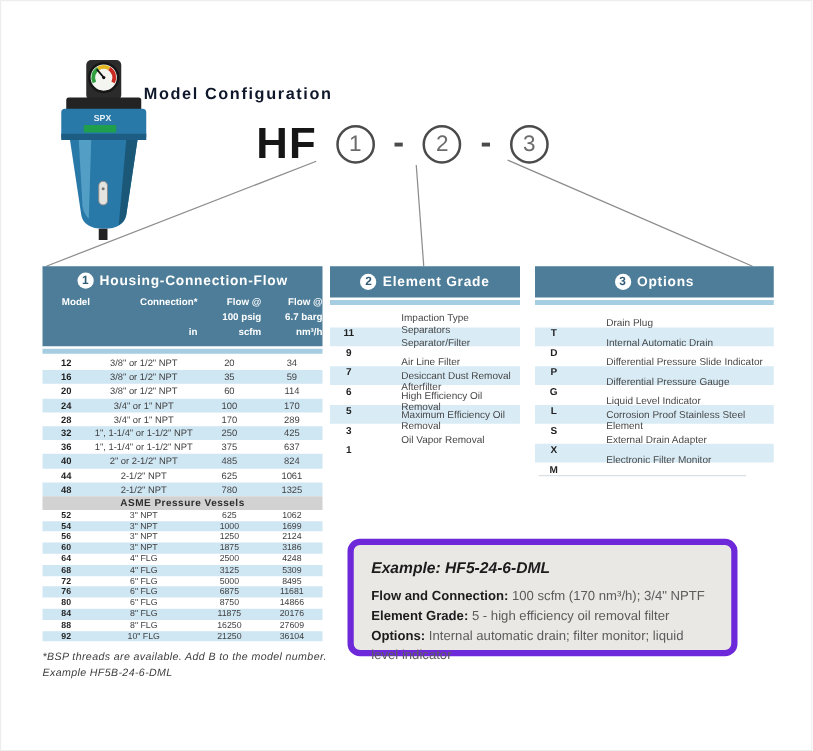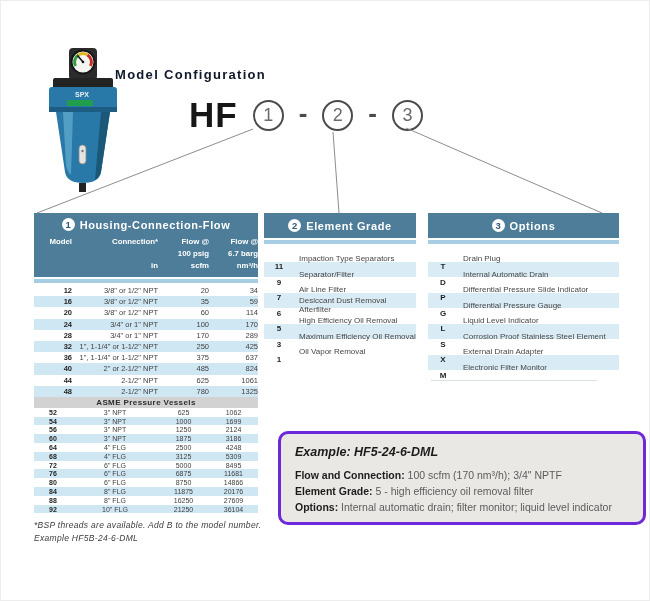--- a/index.html
+++ b/index.html
@@ -10,21 +10,21 @@
   }
   
   .product { position:absolute; left:38px; top:44px; width:88px; height:150px; }
   
   .green-title {
     position:absolute; left:114px; top:66px;
     font-size:13px; font-weight:bold; letter-spacing:1.3px; color:#0f172a;
   }
   
   .model-row {
-    position:absolute; left:188px; top:92px; height:44px;
+    position:absolute; left:204px; top:92px; height:44px;
     display:flex; align-items:center; gap:15px;
   }
   .hf { font-size:35px; font-weight:bold; color:#161616; letter-spacing:1px; }
   .num-circle {
     width:27px; height:27px; border:2px solid #4b4b4b; border-radius:50%;
     display:flex; align-items:center; justify-content:center;
     font-size:18px; color:#6b6b6b; background:#fff;
   }
   .dash { font-size:26px; font-weight:bold; color:#4b4b4b; margin-top:-3px; }
   
@@ -44,46 +44,46 @@
   .panel1 { left:33px; top:212px; width:224px; }
   .panel1 .p-head { padding-top:5px; }
   .panel1 .head-title { margin-bottom:3px; }
   .t1-cols { display:grid; grid-template-columns:38px 86px 51px 49px; padding:2px 0 5px; }
   .t1-col { display:flex; flex-direction:column; align-items:flex-end; font-size:7.8px; font-weight:bold; }
   .t1-col span { line-height:12px; min-height:12px; display:block; }
   .t1-row {
     display:grid; grid-template-columns:38px 86px 51px 49px;
     align-items:center; text-align:center; color:#3f3f3f;
   }
-  .rows-a .t1-row { height:11.2px; font-size:7.5px;text-align:right; }
+  .rows-a .t1-row { height:11.2px; font-size:7.5px; }
   .rows-b .t1-row { height:8.8px; font-size:7px; }
   .t1-row .m { font-weight:bold; color:#1f1f1f; }
   .rows-a .t1-row:nth-child(even), .rows-b .t1-row:nth-child(even) { background:#cfe6f3; }
   .asme {
     height:11px; background:#d2d2d2; display:flex; align-items:center; justify-content:center;
     font-size:8px; font-weight:bold; color:#2e2e2e; letter-spacing:0.4px;
   }
   
   .panel2 { left:263px; top:212px; width:152px; }
   .panel3 { left:427px; top:212px; width:191px; }
   .panel2 .p-head, .panel3 .p-head { padding:6px 0; }
   .kv-row { display:grid; grid-template-columns:30px 1fr; align-items:center; height:15.5px; font-size:8px; }
   .kv-row .k { font-weight:bold; text-align:center; color:#1f1f1f;margin-top:16px; }
-  .kv-row .v { color:#474747; padding-left:5px; }
+  .kv-row .v { color:#474747; padding-left:5px;margin-left:22px; }
   .kv-rows .kv-row:nth-child(even) { background:#d9ecf6; }
   .divider3 { position:absolute; left:430px; top:379px; width:166px; height:1px; background:#dcdfe2; }
   
   .footnote {
     position:absolute; left:33px; top:518px; font-size:8.5px; font-style:italic;
     color:#3d3d3d; line-height:1.55; letter-spacing:0.3px;
   }
   
   .example {
-    position:absolute; left:277px; top:430px; width:368px; height:94px;
-    background:#eae8e4; border:3px solid #6d28d9; border-radius:10px;
+    position:absolute; left:277px; top:430px; width:312px; height:94px;
+    background:#eae8e4; border:5px solid #6d28d9; border-radius:10px;
     padding:11px 14px; box-sizing:border-box;
   }
   .ex-title { font-style:italic; font-weight:bold; font-size:12.5px; color:#1c1c1c; margin-bottom:9px; }
   .ex-line { font-size:10.5px; color:#5c5c5c; line-height:1.5; }
   .ex-line b { color:#1c1c1c; font-style:normal; }
 </style>
 </head>
 <body>
 
 <div class="canvas">

